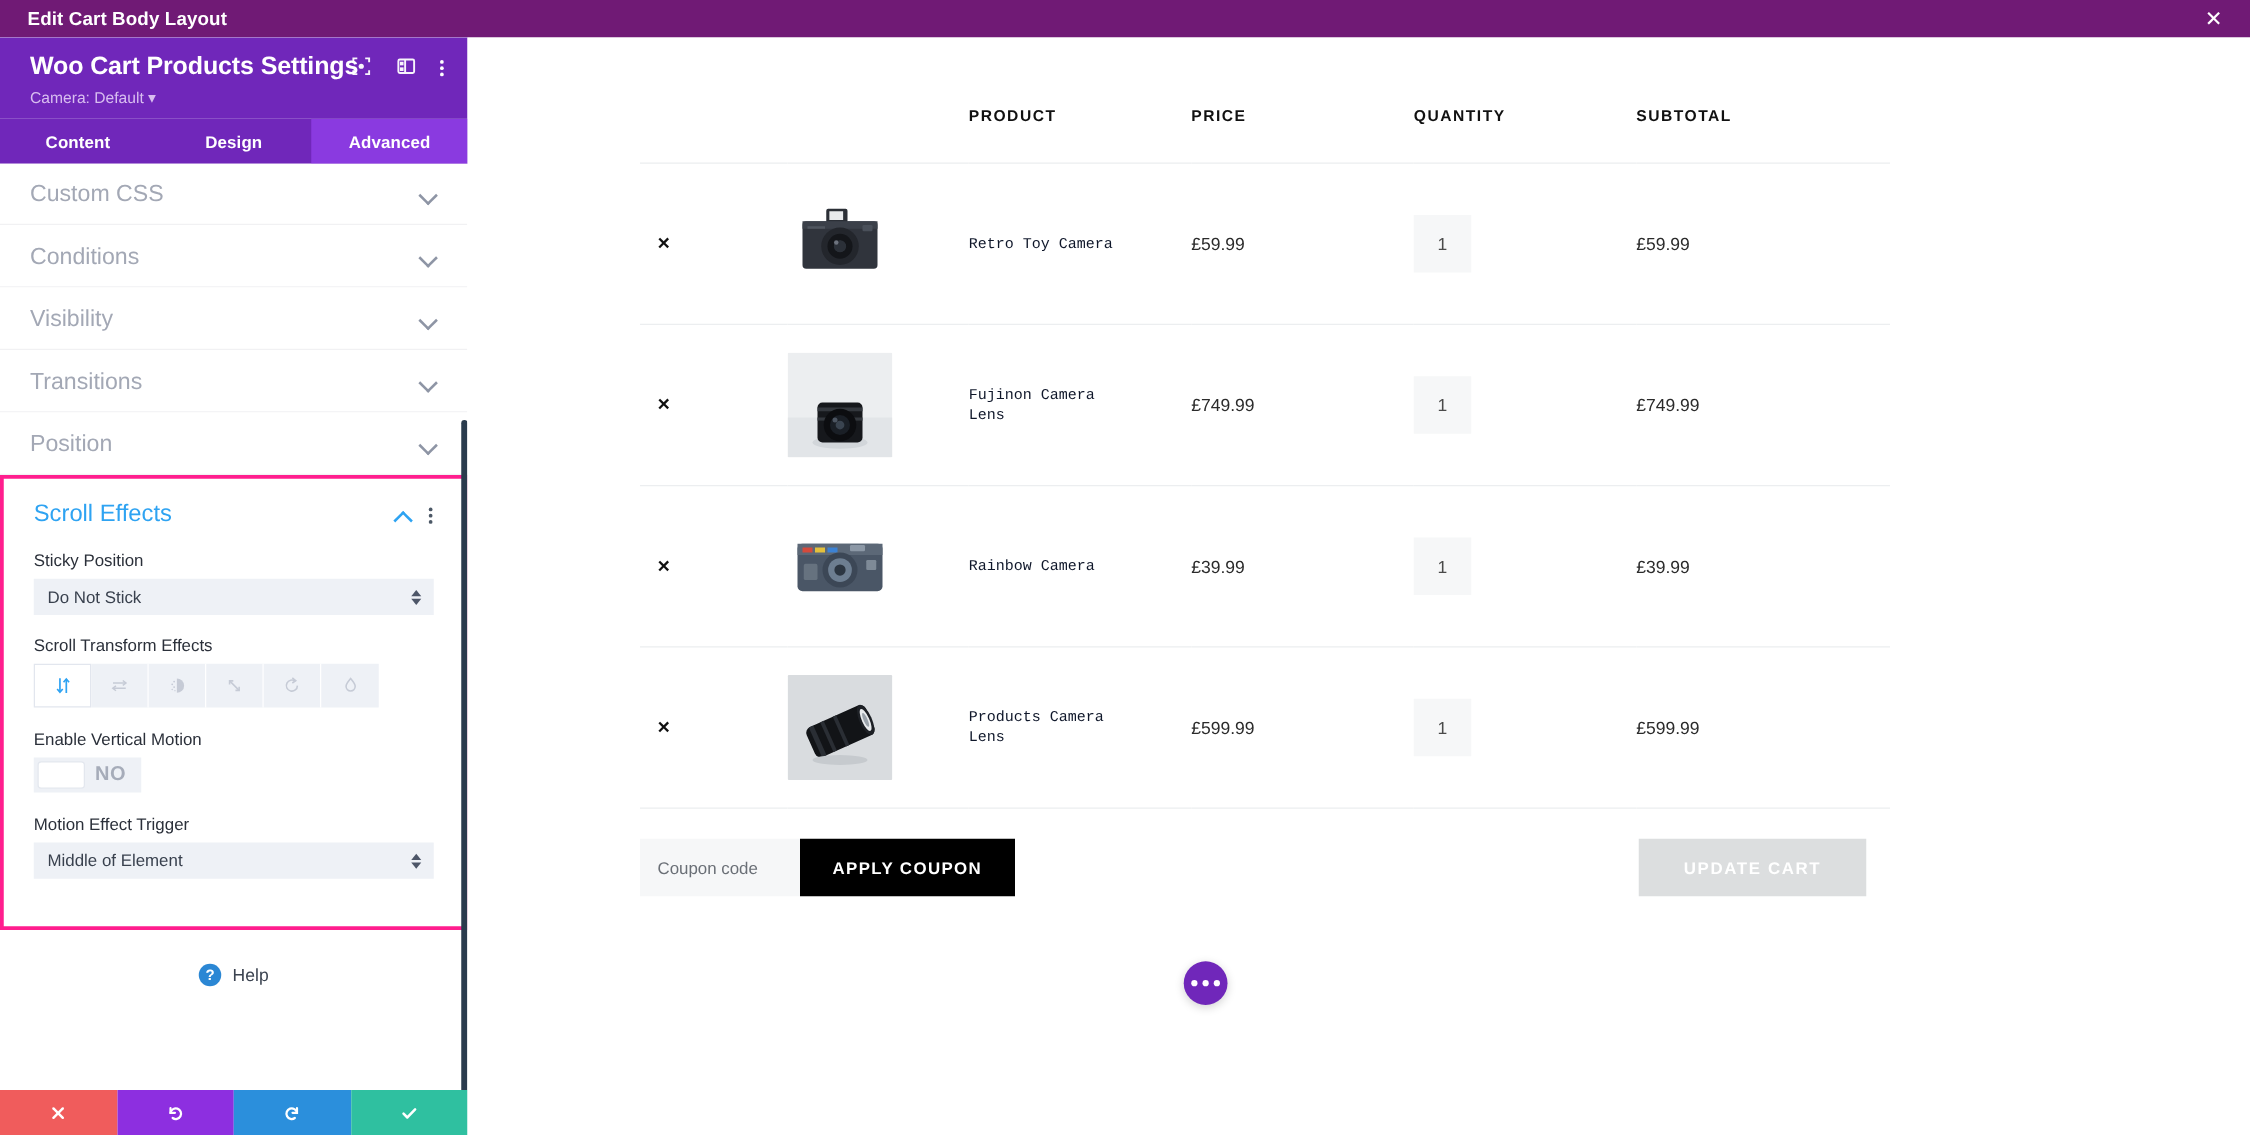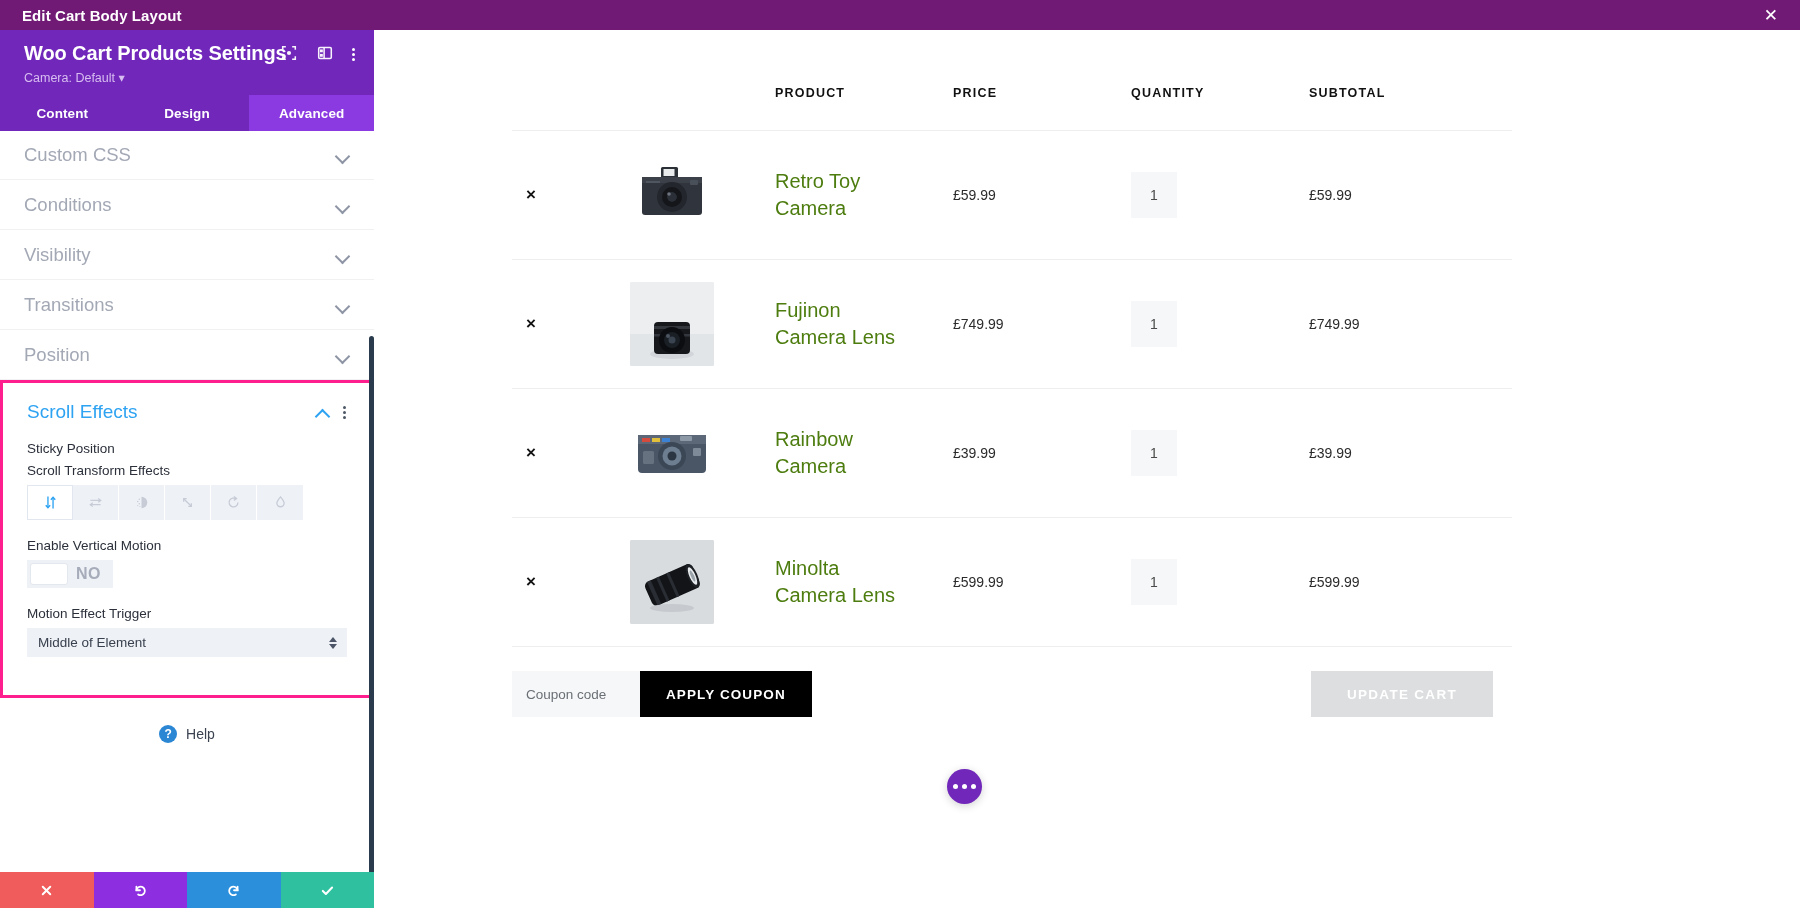--- a/index.html
+++ b/index.html
@@ -188,21 +188,21 @@
   col.c-qty    { width: 178px; }
   col.c-sub    { width: 203px; }
 
   .remove-x {
     font-size: 17px; font-weight: bold; color: #111; cursor: pointer;
     display: inline-block; padding-left: 14px;
   }
   .thumb {
     width: 84px; height: 84px; display: block; border-radius: 1px; overflow: hidden;
   }
-  .pname { line-height: 1.35; font-size: 20px; color: #4d7c0f; width: 130px; }
+  .pname { line-height: 1.35; font-size: 12px; color: #0f172a; width: 130px; font-family: Liberation Mono, monospace; }
   .price { font-size: 14px; color: #2b2b2b; }
   .qtybox {
     width: 46px; height: 46px; background: #f6f7f8; border: none;
     text-align: center; font-size: 14px; color: #4a4a4a;
     font-family: "Liberation Sans", sans-serif;
   }
 
   #actions-row {
     display: flex; align-items: center; padding-top: 24px; position: relative;
     width: 1000px;
@@ -307,20 +307,27 @@
           <span class="chev up"></span>
           <span class="kebab">
             <i></i>
               <i></i>
               <i></i>
           </span>
         </span>
       </div>
 
       <div class="field-label">Sticky Position</div>
+      <div class="select-box">
+        <span>Do Not Stick</span>
+        <span class="spin">
+            <span class="up"></span>
+            <span class="dn"></span>
+          </span>
+      </div>
 
       <div class="field-label">Scroll Transform Effects</div>
       <div class="fx-row">
         <div class="fx-btn active">
           <svg width="17" height="17" viewBox="0 0 20 20" stroke="#2ea3f2" stroke-width="1.6" fill="none">
             <line x1="7" y1="3" x2="7" y2="16"></line>
               <path d="M4.4 13.2 7 16.2l2.6-3"></path>
             <line x1="13" y1="17" x2="13" y2="4"></line>
               <path d="M10.4 6.8 13 3.8l2.6 3"></path>
           </svg>
@@ -561,21 +568,21 @@
                   <rect x="41" y="32" width="3" height="26" fill="#2a2e34"></rect>
                   <ellipse cx="64" cy="45" rx="5" ry="13" fill="#1d2025"></ellipse>
                   <ellipse cx="64" cy="45" rx="3" ry="9.5" fill="#e7eaec"></ellipse>
                   <ellipse cx="64" cy="45" rx="1.6" ry="6" fill="#9aa2aa"></ellipse>
                 </g>
                 <ellipse cx="42" cy="68" rx="22" ry="4" fill="#c6cace"></ellipse>
               </svg>
             </span>
           </td>
           <td>
-            <div class="pname">Minolta Camera Lens</div>
+            <div class="pname">Products Camera Lens</div>
           </td>
           <td>
             <span class="price">£599.99</span>
           </td>
           <td>
             <input class="qtybox" type="text" readonly="" value="1" style="">
           </td>
           <td>
             <span class="price">£599.99</span>
           </td>

